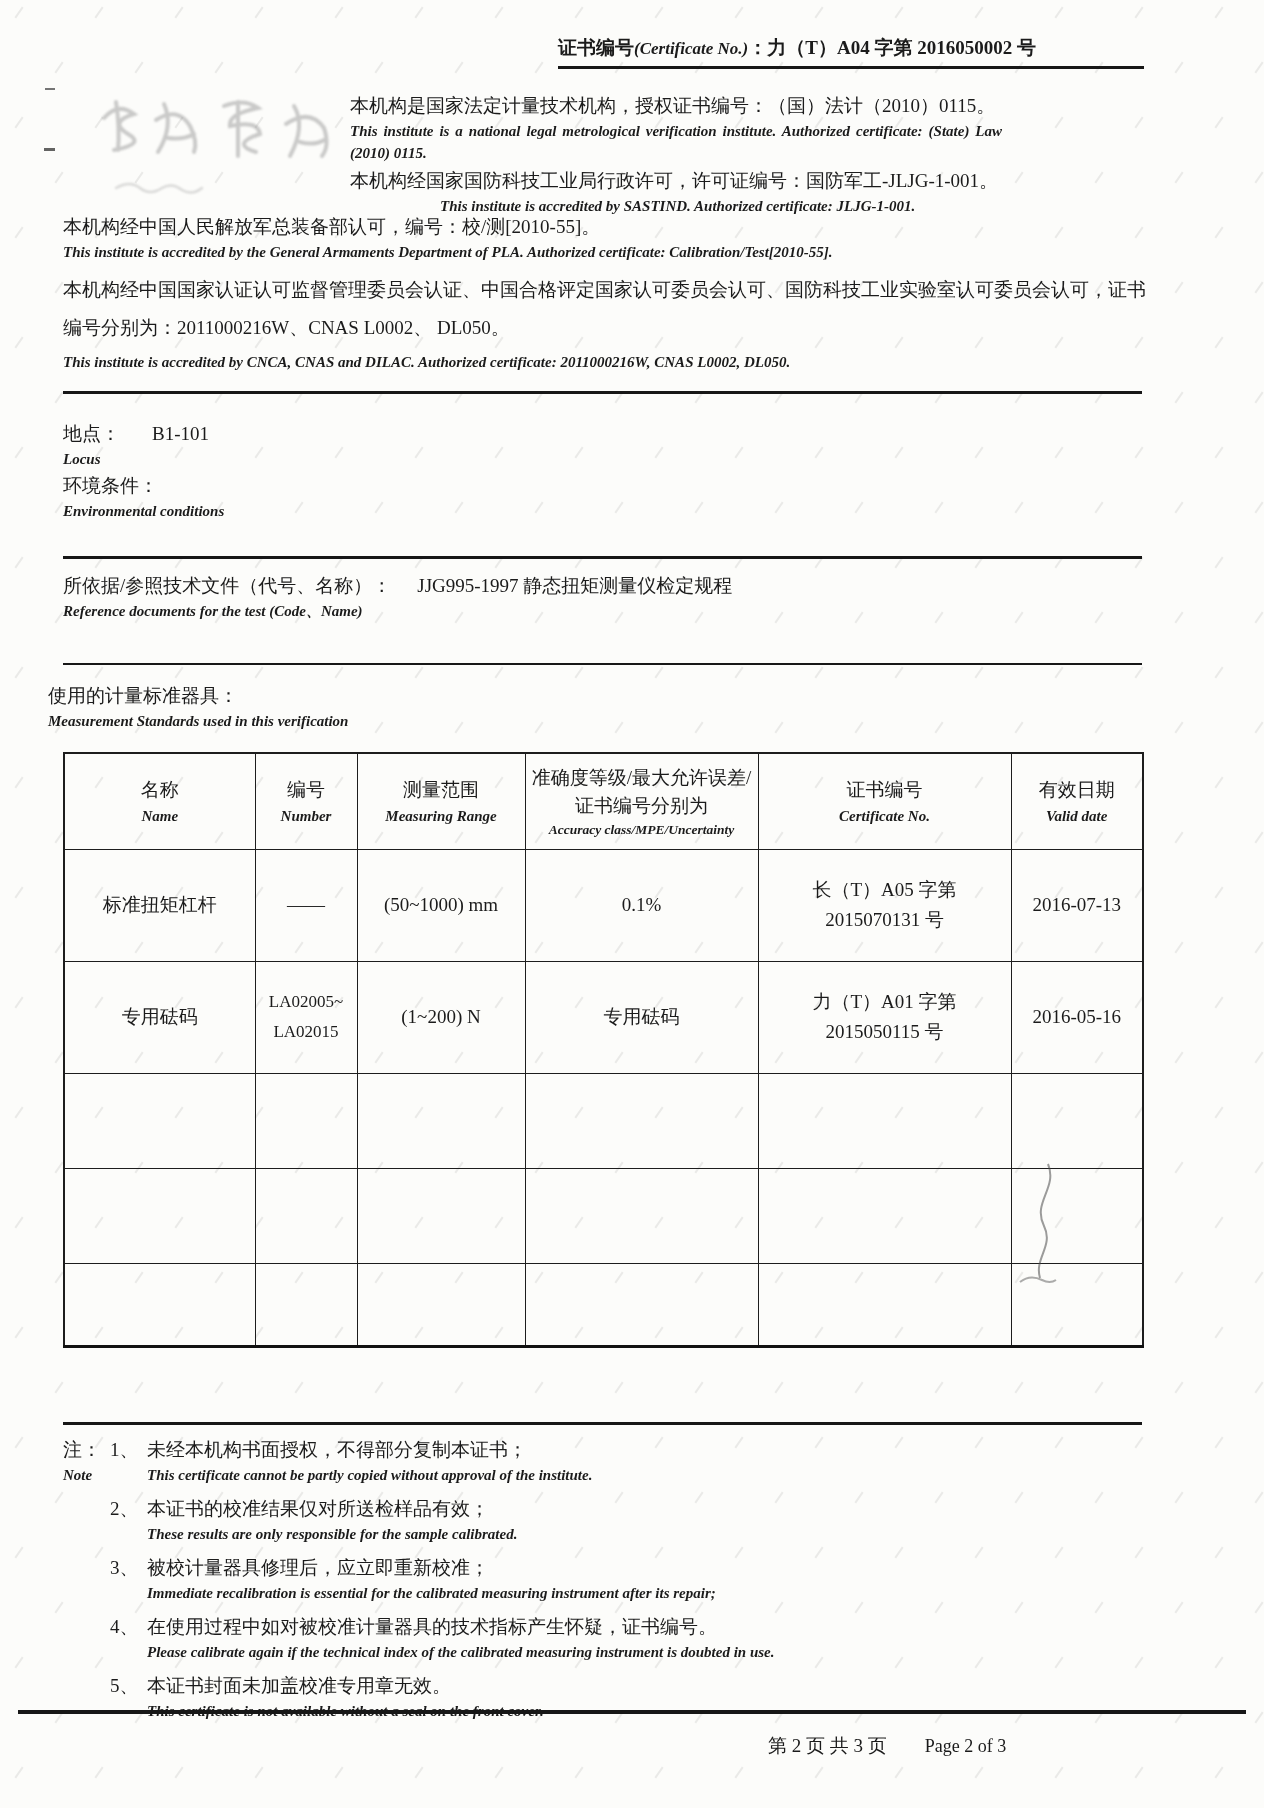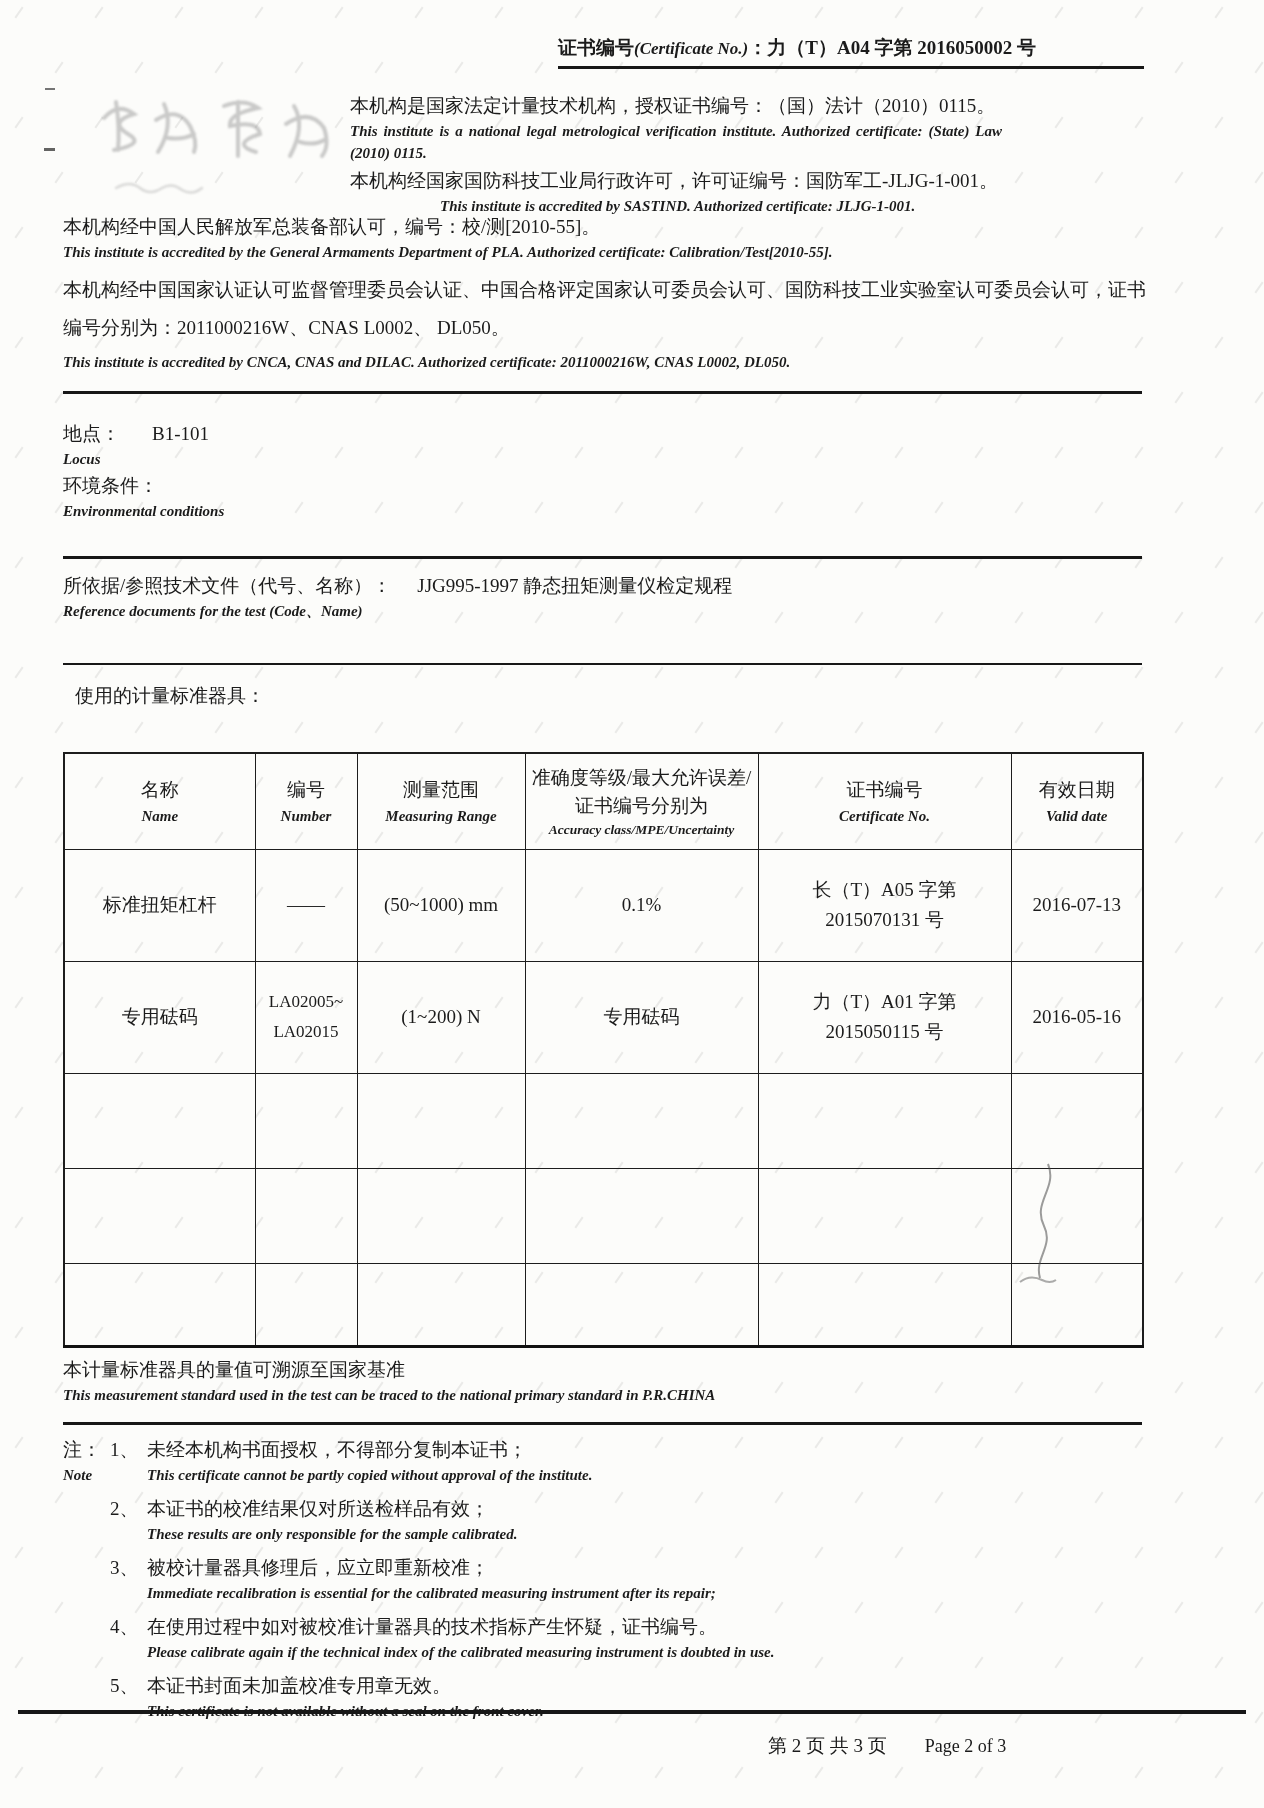--- a/index.html
+++ b/index.html
@@ -633,22 +633,23 @@
   <div class="abs" style="left:63px; top:572px; width:1085px;">
     <p>
       <span class="zh">所依据/参照技术文件（代号、名称）：</span>
       <span class="zh" style="margin-left:22px;">JJG995-1997 静态扭矩测量仪检定规程</span>
     </p>
     <p class="en">Reference documents for the test (Code、Name)</p>
   </div>
 
   <div class="rule" style="top:663px; left:63px; width:1079px; height:2px;"></div>
 
-  <div class="abs" style="left:75px; top:682px; width:1085px;">
+  <div class="abs" style="left:48px; top:682px; width:1085px;">
     <p class="zh">使用的计量标准器具：</p>
+    <p class="en">Measurement Standards used in this verification</p>
   </div>
 
   <table class="std abs" style="left:63px; top:752px;">
     <colgroup>
       <col style="width:191px;">
         <col style="width:102px;">
         <col style="width:168px;">
       <col style="width:233px;">
         <col style="width:253px;">
         <col style="width:132px;">
@@ -716,24 +717,20 @@
       <td></td>
       <td></td>
       <td></td>
       <td></td>
       <td></td>
       <td></td>
     </tr>
   </tbody>
     </table>
 
-  <div class="abs" style="left:63px; top:1356px; width:1085px;">
-    <p class="zh">本计量标准器具的量值可溯源至国家基准</p>
-    <p class="en">This measurement standard used in the test can be traced to the national primary standard in P.R.CHINA</p>
-  </div>
 
   <div class="rule" style="top:1422px; left:63px; width:1079px; height:3px;"></div>
 
   <div class="abs notes notes-grid">
     <div class="notes-label">
       <p class="zh">注：</p>
       <p class="en">Note</p>
     </div>
     <div>
       <div class="note-row">

